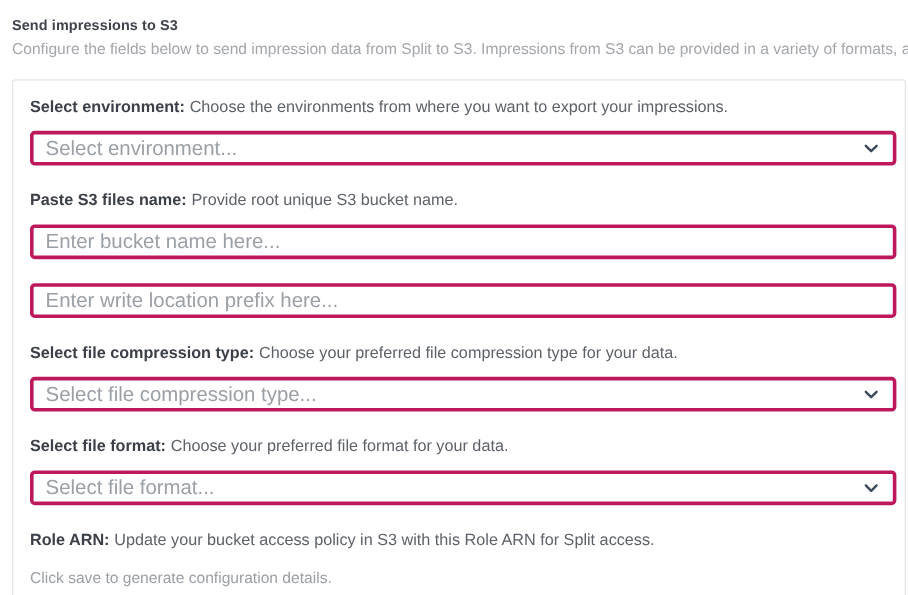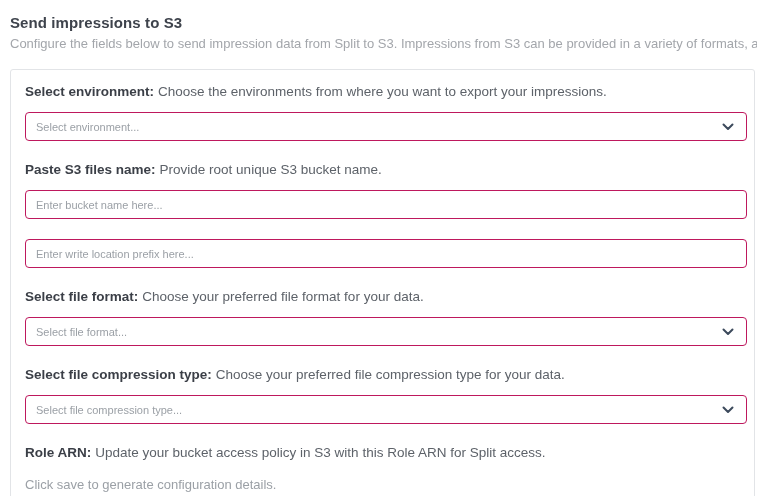--- a/index.html
+++ b/index.html
@@ -5,21 +5,21 @@
   * { box-sizing: border-box; margin: 0; padding: 0; }
   html, body {
     width: 757px; height: 496px;
     background: #ffffff;
     font-family: "Liberation Sans", sans-serif;
     overflow: hidden;
   }
   .page { width: 757px; height: 496px; position: relative; }
   .header { margin: 14px 0 0 10px; }
   .page-title {
-    font-size: 15px;
+    font-size: 12px;
     font-weight: bold;
     color: #3e434c;
     letter-spacing: 0.1px;
   }
   .page-subtitle {
     margin-top: 5px;
     font-size: 13px;
     color: #a3a6ab;
     white-space: nowrap;
     overflow: hidden;
@@ -41,27 +41,27 @@
   }
   .field-label .lbl {
     font-weight: bold;
     color: #3b3f47;
   }
   .field-label .desc { margin-left: 4px; }
   .field-label .opt { margin-left: 3px; color: #9ba0a6; }
   .control {
     height: 29px;
     width: 100%;
-    border: 1px solid #be185d;
+    border: 3px solid #be185d;
     border-radius: 4px;
     background: #ffffff;
     display: flex;
     align-items: center;
     padding: 0 10px;
-    font-size: 11px;
+    font-size: 17px;
     position: relative;
   }
   .control .placeholder { color: #9ba0a6; flex: 1; }
   .control .chev { display: flex; align-items: center; }
   input.control {
     display: block;
     font-family: "Liberation Sans", sans-serif;
     color: #15803d;
     outline: none;
   }
@@ -104,38 +104,38 @@
       </div>
       <input type="text" class="control" placeholder="Enter bucket name here..." style="">
     </div>
 
     <div class="form-group">
       <input type="text" class="control" placeholder="Enter write location prefix here..." style="">
     </div>
 
     <div class="form-group">
       <div class="field-label">
-        <span class="lbl">Select file format:</span><span class="desc">Choose your preferred file format for your data.</span>
+        <span class="lbl">Select file compression type:</span><span class="desc">Choose your preferred file compression type for your data.</span>
       </div>
       <div class="control">
-        <span class="placeholder">Select file format...</span>
+        <span class="placeholder">Select file compression type...</span>
         <span class="chev">
           <svg width="16" height="16" viewBox="0 0 16 16">
               <path d="M3.5 5.5 L8 10 L12.5 5.5" fill="none" stroke="#3c4a5c" stroke-width="2" stroke-linecap="round" stroke-linejoin="round"></path>
             </svg>
         </span>
       </div>
     </div>
 
     <div class="form-group">
       <div class="field-label">
-        <span class="lbl">Select file compression type:</span><span class="desc">Choose your preferred file compression type for your data.</span>
+        <span class="lbl">Select file format:</span><span class="desc">Choose your preferred file format for your data.</span>
       </div>
       <div class="control">
-        <span class="placeholder">Select file compression type...</span>
+        <span class="placeholder">Select file format...</span>
         <span class="chev">
           <svg width="16" height="16" viewBox="0 0 16 16">
               <path d="M3.5 5.5 L8 10 L12.5 5.5" fill="none" stroke="#3c4a5c" stroke-width="2" stroke-linecap="round" stroke-linejoin="round"></path>
             </svg>
         </span>
       </div>
     </div>
 
     <div class="form-group" style="margin-bottom:0;">
       <div class="field-label" style="margin-bottom:0;">

